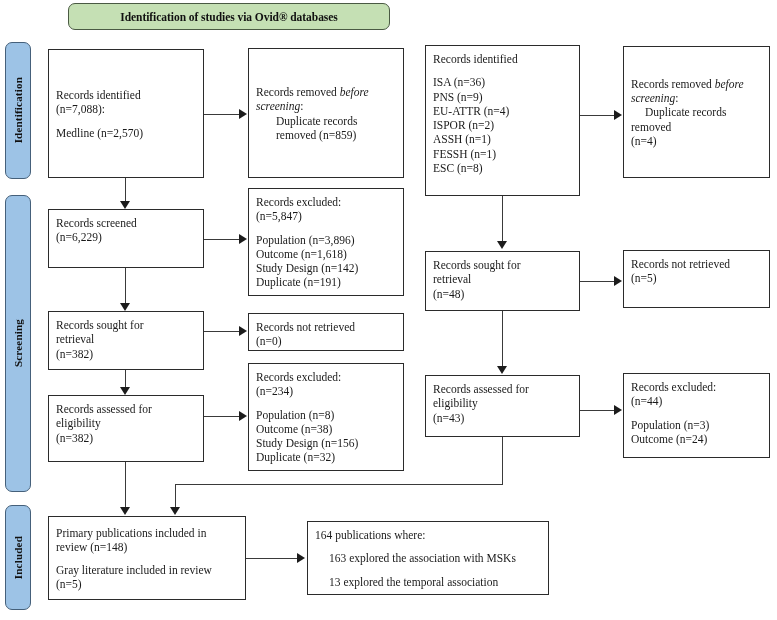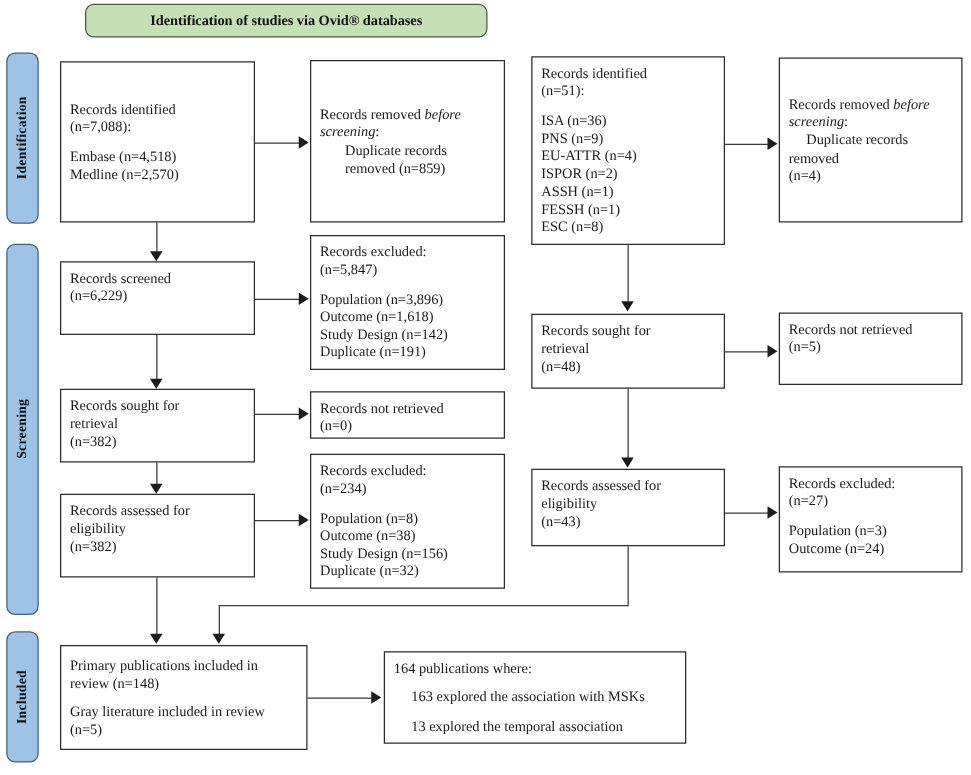--- a/index.html
+++ b/index.html
@@ -101,21 +101,20 @@
 
   <div class="banner" style="left:68px;top:3px;width:322px;height:27px;">
     <span class="banner-label">Identification of studies via Ovid® databases</span>
   </div>
 
 
   <div class="box vcenter" style="left:48px;top:49px;width:156px;height:129px;">
     <span class="ln">Records identified</span>
     <span class="ln">(n=7,088):</span>
     <span class="gap"></span>
-    <span class="ln">Embase (n=4,518)</span>
     <span class="ln">Medline (n=2,570)</span>
   </div>
 
   <div class="box vcenter" style="left:248px;top:48px;width:156px;height:130px;">
     <span class="ln">Records removed <span class="it">before</span></span>
     <span class="ln"><span class="it">screening</span>:</span>
     <span class="ln indent">Duplicate records</span>
     <span class="ln indent">removed (n=859)</span>
   </div>
 
@@ -156,21 +155,20 @@
     <span class="ln">(n=234)</span>
     <span class="gap"></span>
     <span class="ln">Population (n=8)</span>
     <span class="ln">Outcome (n=38)</span>
     <span class="ln">Study Design (n=156)</span>
     <span class="ln">Duplicate (n=32)</span>
   </div>
 
   <div class="box" style="left:425px;top:45px;width:155px;height:151px;">
     <span class="ln">Records identified</span>
-    <span class="ln">(n=51):</span>
     <span class="gap"></span>
     <span class="ln">ISA (n=36)</span>
     <span class="ln">PNS (n=9)</span>
     <span class="ln">EU-ATTR (n=4)</span>
     <span class="ln">ISPOR (n=2)</span>
     <span class="ln">ASSH (n=1)</span>
     <span class="ln">FESSH (n=1)</span>
     <span class="ln">ESC (n=8)</span>
   </div>
 
@@ -194,21 +192,21 @@
   </div>
 
   <div class="box" style="left:425px;top:375px;width:155px;height:62px;">
     <span class="ln">Records assessed for</span>
     <span class="ln">eligibility</span>
     <span class="ln">(n=43)</span>
   </div>
 
   <div class="box" style="left:623px;top:373px;width:147px;height:85px;">
     <span class="ln">Records excluded:</span>
-    <span class="ln">(n=27)</span>
+    <span class="ln">(n=44)</span>
     <span class="gap"></span>
     <span class="ln">Population (n=3)</span>
     <span class="ln">Outcome (n=24)</span>
   </div>
 
   <div class="box vcenter" style="left:48px;top:516px;width:198px;height:84px;">
     <span class="ln">Primary publications included in</span>
     <span class="ln">review (n=148)</span>
     <span class="gap"></span>
     <span class="ln">Gray literature included in review</span>

